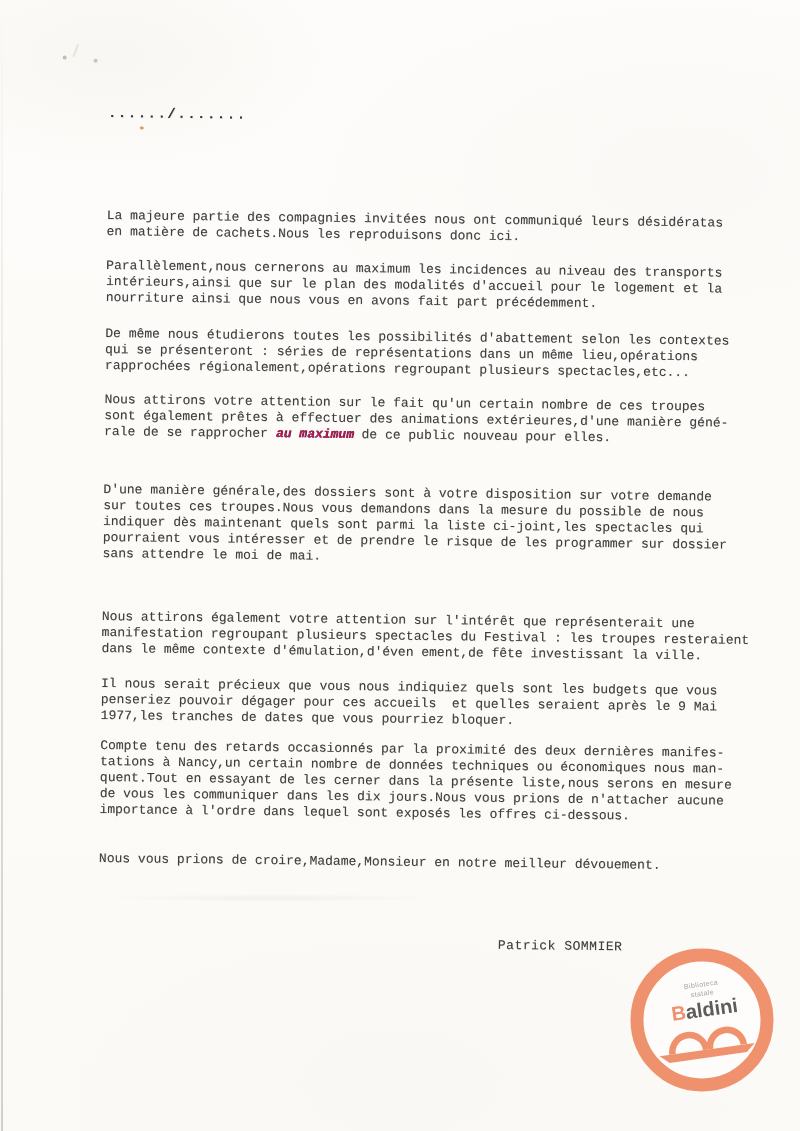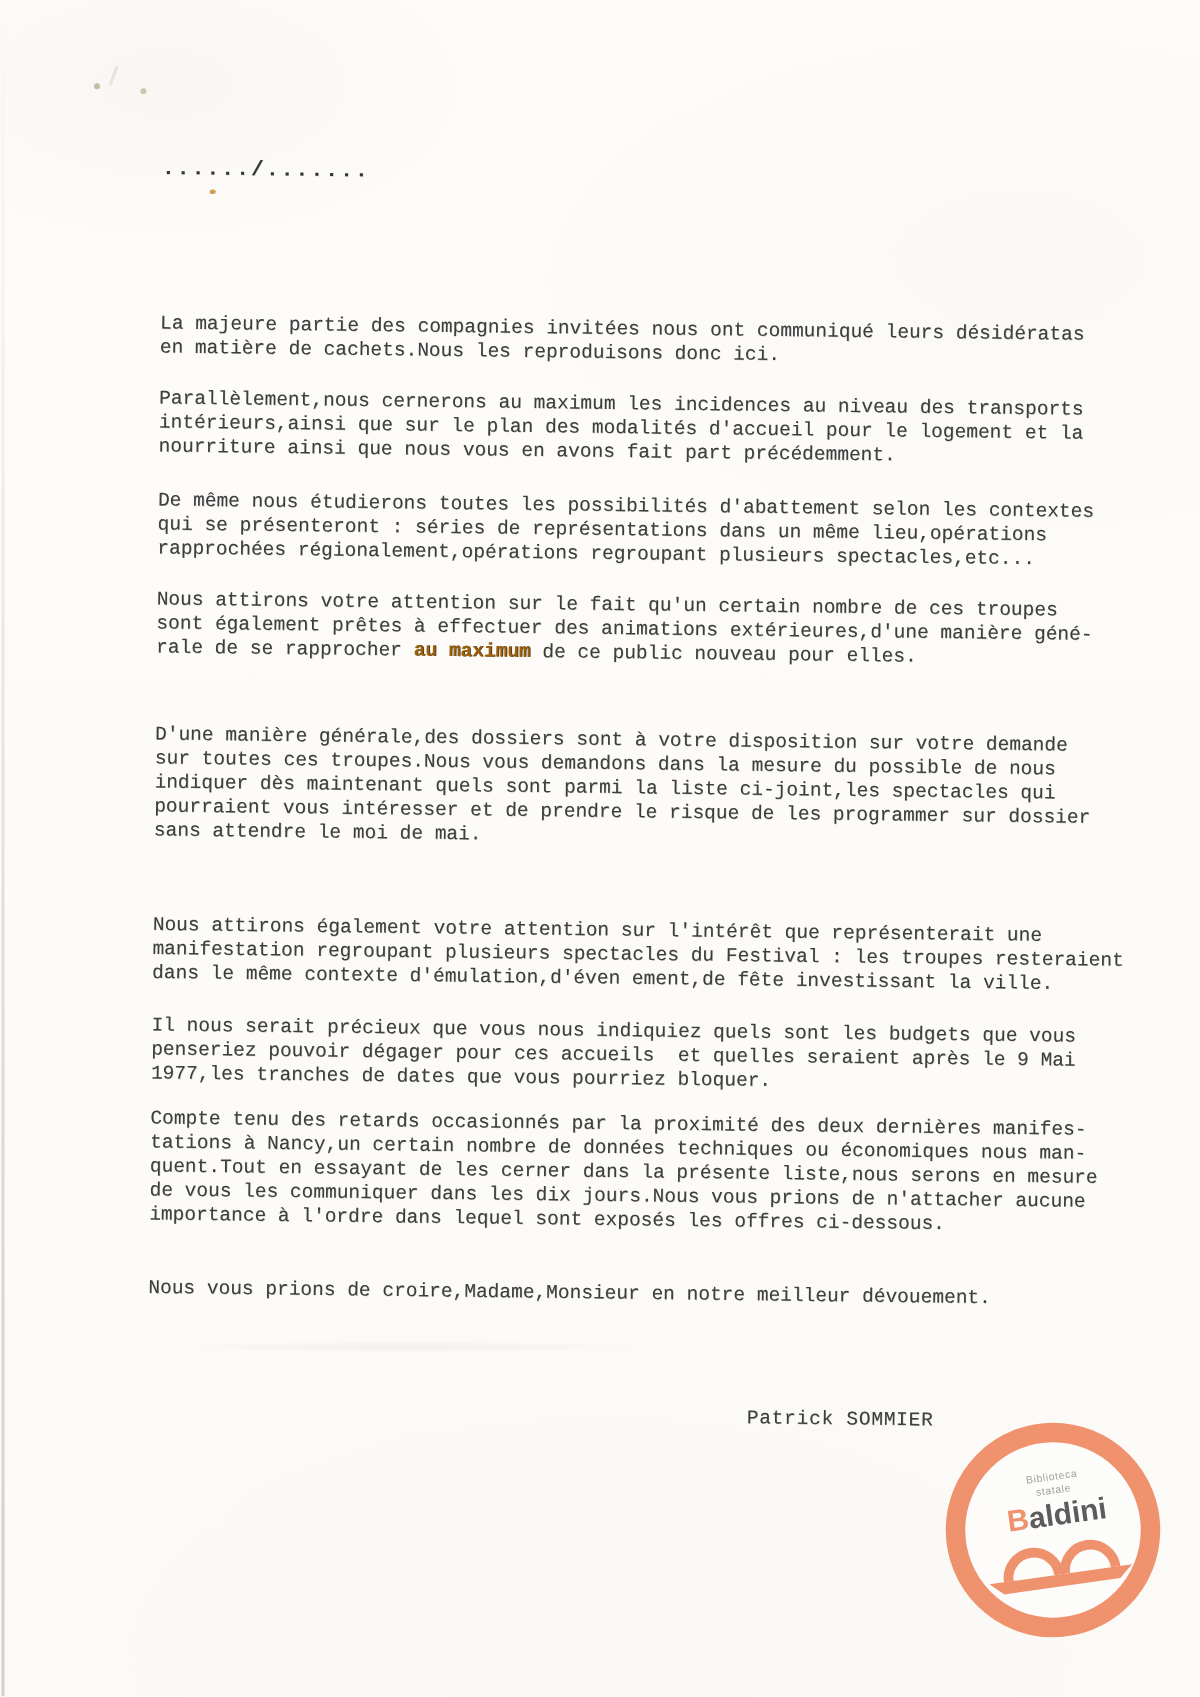--- a/index.html
+++ b/index.html
@@ -29,21 +29,21 @@
   .content{
     position:absolute;left:108px;top:104px;width:668px;
     color:#3e3e3e;font-size:13px;line-height:16px;
     text-shadow:0.3px 0.3px 0.4px rgba(62,60,58,0.35);
   }
   .header-mark{
     font-size:14px;line-height:18px;font-weight:bold;letter-spacing:1.5px;color:#343434;
   }
   .para{margin:0;}
   .line{white-space:pre;}
-  .line strong{font-weight:bold;color:#a16207;text-shadow:0.5px 0 0 #2e2e2e;}
+  .line strong{font-weight:bold;color:#be185d;text-shadow:0.5px 0 0 #2e2e2e;font-style:italic;}
   .p1{margin-top:86px;}
   .p2{margin-top:18px;}
   .p3{margin-top:20px;}
   .p4{margin-top:18px;}
   .p5{margin-top:42px;}
   .p6{margin-top:47px;}
   .p7{margin-top:19px;}
   .p8{margin-top:14px;}
   .closing{margin-top:33px;white-space:pre;}
   .signature{margin-top:66px;margin-left:400px;white-space:pre;letter-spacing:0.5px;}

